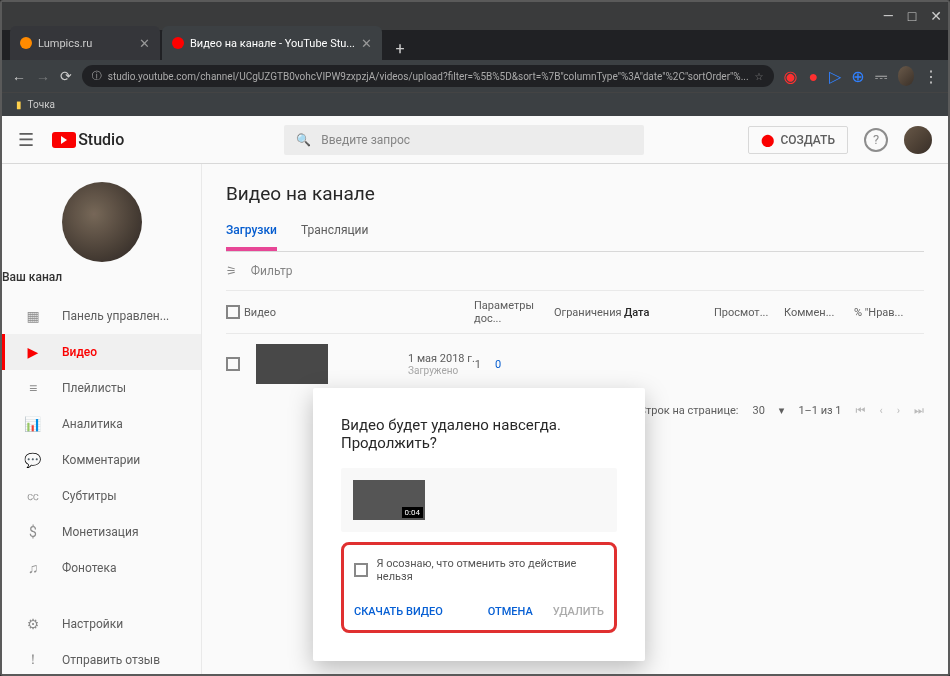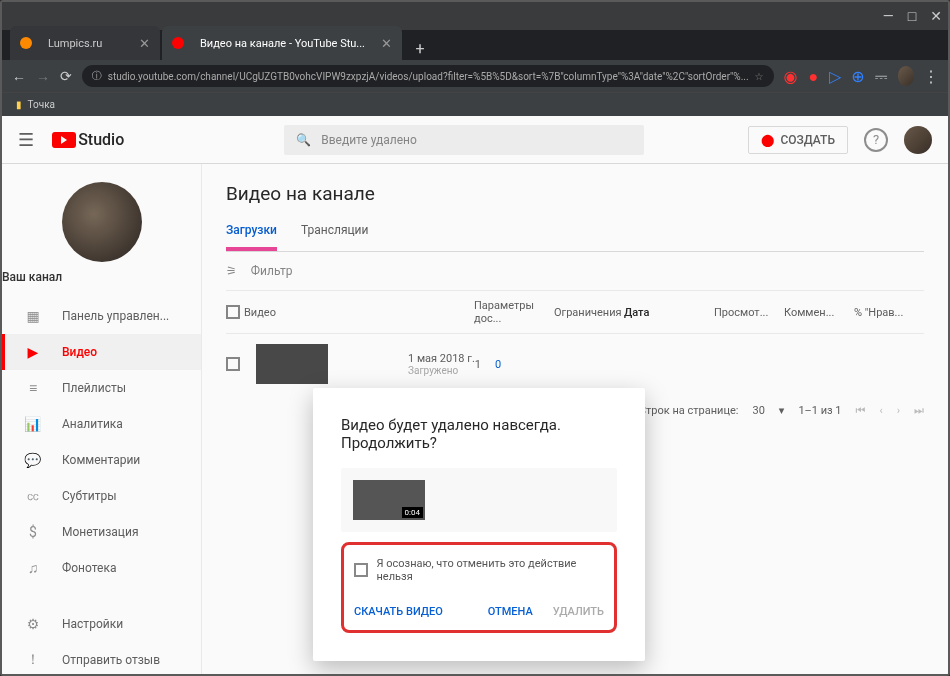--- a/index.html
+++ b/index.html
@@ -1,21 +1,21 @@
 <!DOCTYPE html>
 <html><head>
 <meta charset="utf-8">
 <style>
 * { margin:0; padding:0; box-sizing:border-box; font-family:Roboto,Arial,sans-serif; }
 body { background:#2a2a2a; display:flex; justify-content:center; align-items:center; height:100vh; }
 .frame { width:950px; height:676px; background:#2a2a2a; border:2px solid #5a5a5a; border-radius:3px; position:relative; overflow:hidden; }
 .titlebar { height:28px; background:#3a3b3c; display:flex; align-items:center; justify-content:flex-end; padding:0 6px; gap:14px; }
 .titlebar span { color:#ccc; font-size:14px; cursor:pointer; }
 .tabs { height:30px; background:#202124; display:flex; align-items:flex-end; padding-left:8px; }
-.tab { height:28px; background:#35363a; color:#ccc; font-size:11px; display:flex; align-items:center; padding:17px 10px; border-radius:6px 6px 0 0; margin-right:2px; gap:16px; min-width:150px; }
+.tab { height:28px; background:#35363a; color:#ccc; font-size:11px; display:flex; align-items:center; padding:17px 10px; border-radius:6px 6px 0 0; margin-right:2px; gap:6px; min-width:150px; }
 .tab.active { background:#3c4043; color:#fff; }
 .tab .favicon { width:12px; height:12px; border-radius:50%; }
 .tab .close { margin-left:auto; color:#999; font-size:13px; }
 .tab-new { width:24px; height:24px; color:#ccc; display:flex; align-items:center; justify-content:center; font-size:16px; margin-left:4px; }
 .addr { height:32px; background:#3c4043; display:flex; align-items:center; padding:0 10px; gap:10px; }
 .addr .nav-ic { color:#ccc; font-size:14px; }
 .addr .url { flex:1; background:#202124; height:22px; border-radius:11px; display:flex; align-items:center; padding:0 10px; color:#aaa; font-size:10px; gap:6px; }
 .addr .ext { width:14px; height:14px; display:flex; align-items:center; justify-content:center; }
 .bm { height:24px; background:#3c4043; border-top:1px solid #444; display:flex; align-items:center; padding:0 14px; gap:6px; color:#ccc; font-size:10px; }
 .bm .folder { color:#ffd04c; }
@@ -117,21 +117,21 @@
 
   <div class="app">
     <div class="app-header">
       <span class="menu-ic">☰</span>
       <div class="logo">
         <span class="play"></span>
         <span>Studio</span>
       </div>
       <div class="search-box">
         <span>🔍</span>
-        <span>Введите удалено</span>
+        <span>Введите запрос</span>
       </div>
       <div class="hdr-right">
         <div class="create-btn">
           <span class="rec">⬤</span>
           <span>СОЗДАТЬ</span>
         </div>
         <div class="help-ic">?</div>
         <div class="avatar"></div>
       </div>
     </div>

